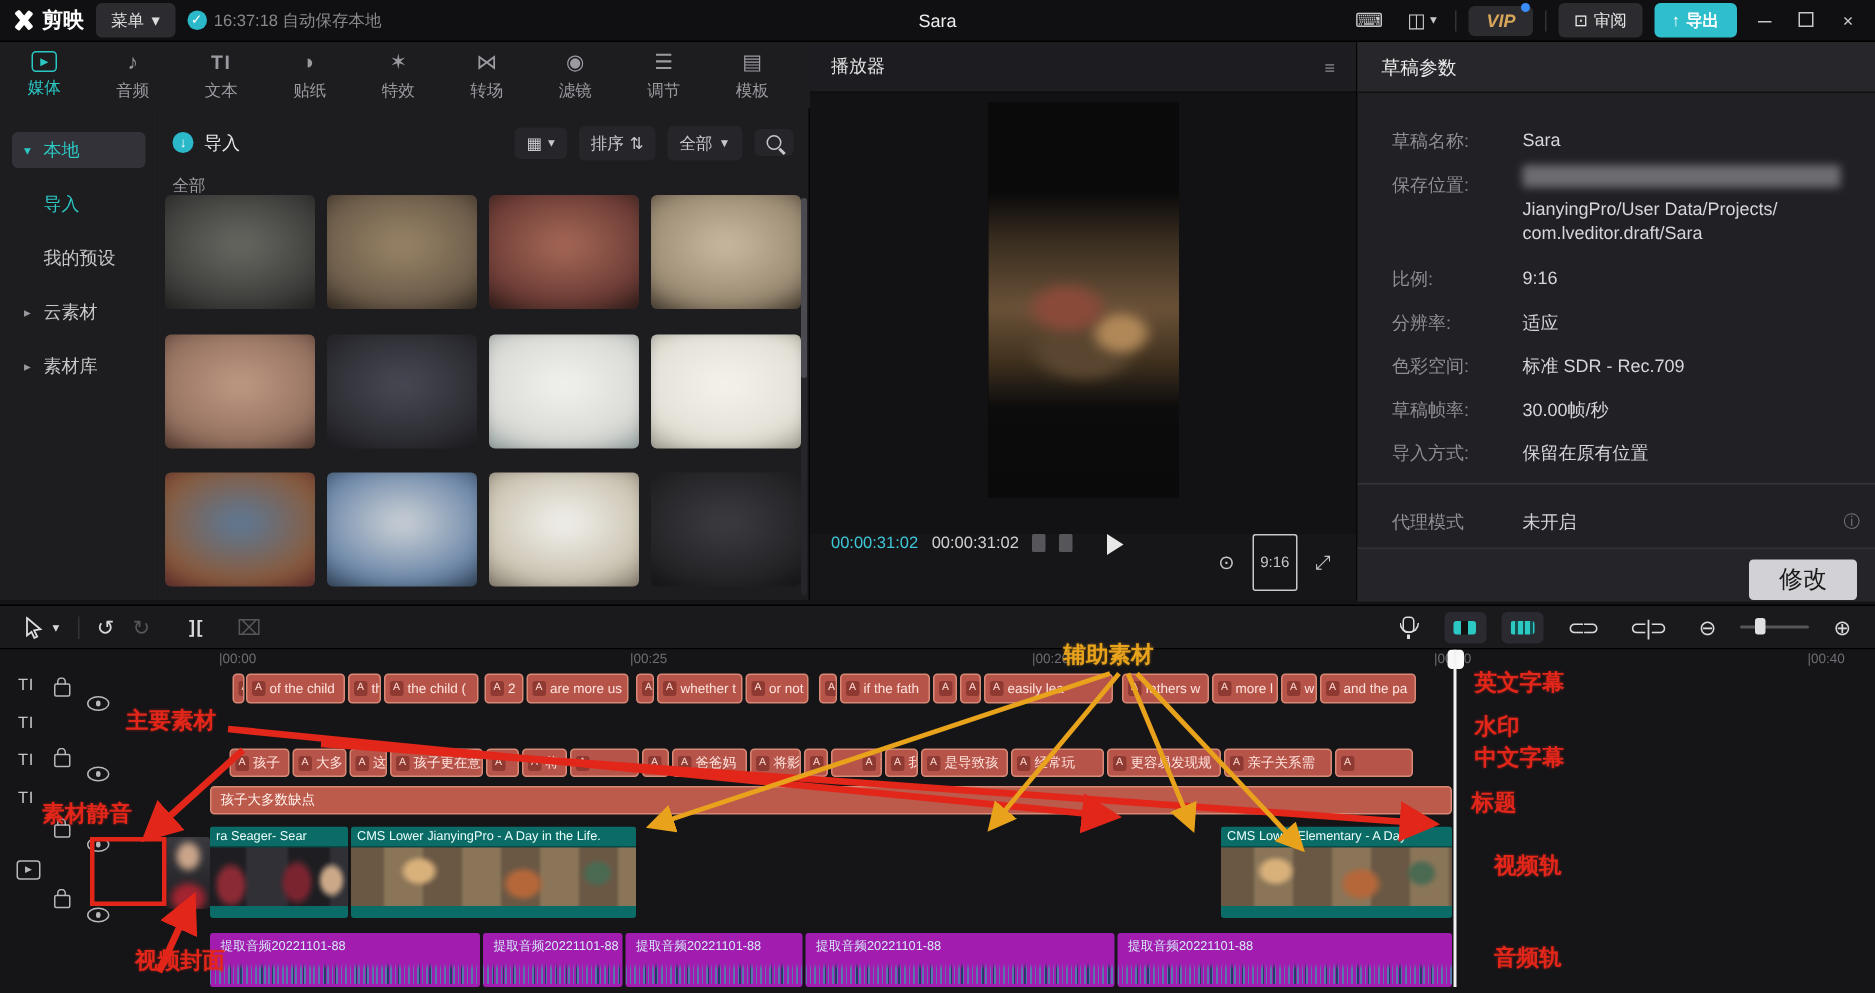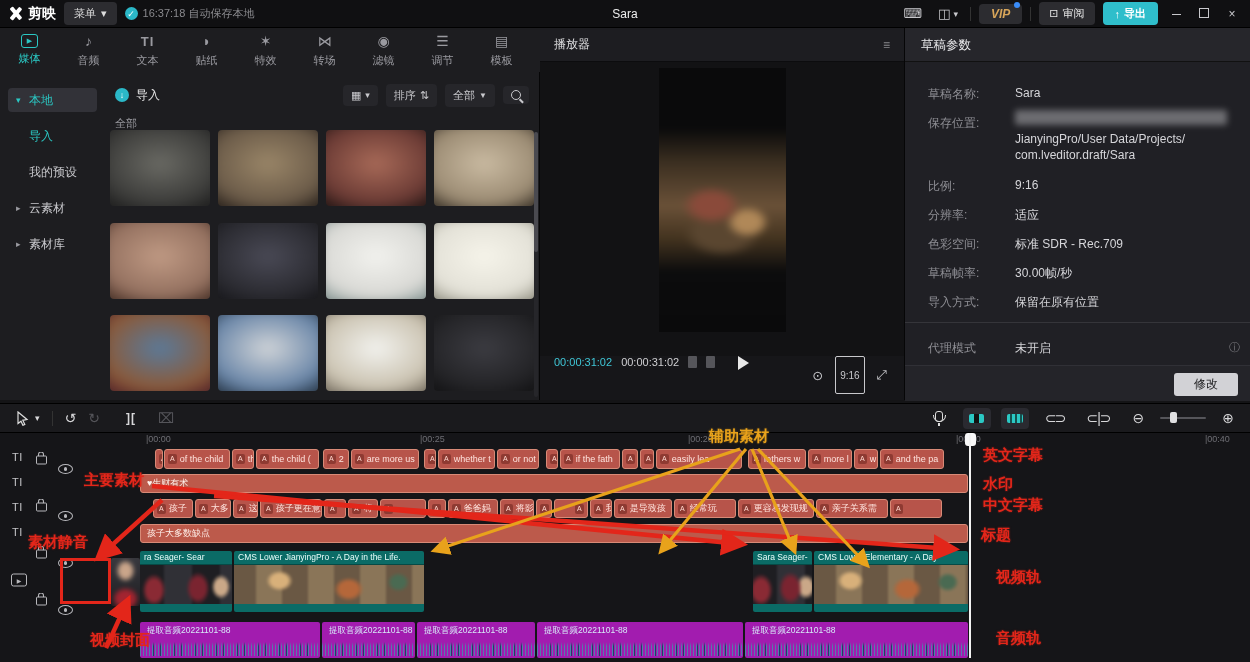--- a/index.html
+++ b/index.html
@@ -84,21 +84,21 @@
   
   .draft{position:absolute;left:905px;top:28px;width:345px;height:372px;background:#202025;box-sizing:border-box;}
   .d-head{position:absolute;left:0;top:0;width:100%;height:34px;line-height:34px;padding-left:16px;box-sizing:border-box;
           font-size:12.5px;color:#ececee;background:#26262b;border-bottom:1px solid #111;}
   .d-label{position:absolute;left:23px;font-size:12px;color:#8e8e94;}
   .d-value{position:absolute;left:110px;font-size:12px;color:#d6d6da;}
   .redact{position:absolute;left:110px;width:212px;height:15px;background:#86868a;border-radius:2px;filter:blur(3px);opacity:.75;}
   .d-div{position:absolute;left:0;width:345px;height:1px;background:#35353a;}
   .d-foot{position:absolute;left:0;top:337px;width:345px;height:35px;background:#242429;border-top:1px solid #303036;}
   .modify-btn{position:absolute;right:12px;top:7px;background:#d2d2d6;color:#1a1a1c;border:none;border-radius:3px;
-              font-size:12px;padding:3px 20px;font-family:inherit;}
+              font-size:16px;padding:3px 20px;font-family:inherit;}
   .info-i{position:absolute;right:10px;font-size:11px;color:#77777c;}
   
   .tltb{position:absolute;left:0;top:403px;width:1250px;height:30px;background:#1a1a1d;border-top:1px solid #000;
         border-bottom:1px solid #000;display:flex;align-items:center;box-sizing:border-box;padding:0 10px;}
   .tl-ic{background:none;border:none;color:#d8d8da;font-size:14px;padding:0 6px;font-family:inherit;display:flex;align-items:center;}
   .tl-ic.dim{color:#55555a;}
   .tl-sep{width:1px;height:15px;background:#333;margin:0 6px;}
   .cursor-svg{display:block;}
   .split-g{font-size:12px;font-weight:bold;letter-spacing:1px;}
   .tl-right{margin-left:auto;display:flex;align-items:center;gap:10px;}
@@ -581,38 +581,30 @@
         <span class="ab">A</span>
         <span>更容易发现规</span>
       </div>
       <div class="blk sub cn" style="left: 816px; width: 72px;">
         <span class="ab">A</span>
         <span>亲子关系需</span>
       </div>
       <div class="blk sub cn" style="left: 890px; width: 52px;">
         <span class="ab">A</span>
       </div>
-      <div class="bar wm" style="left: 140px; width: 828px;">♥生财有术</div>
       <div class="bar ttl" style="left: 140px; width: 828px;">孩子大多数缺点</div>
       <div class="clip sara" style="left: 140px; width: 92px;">
         <div class="chead">ra Seager- Sear</div>
         <div class="cbody">
           <i></i>
         </div>
         <div class="cfoot"></div>
       </div>
       <div class="clip cms" style="left: 234px; width: 190px;">
         <div class="chead">CMS Lower JianyingPro - A Day in the Life.</div>
-        <div class="cbody">
-          <i></i>
-        </div>
-        <div class="cfoot"></div>
-      </div>
-      <div class="clip sara" style="left: 753px; width: 59px;">
-        <div class="chead">Sara Seager-</div>
         <div class="cbody">
           <i></i>
         </div>
         <div class="cfoot"></div>
       </div>
       <div class="clip cms" style="left: 814px; width: 154px;">
         <div class="chead">CMS Lower Elementary - A Day</div>
         <div class="cbody">
           <i></i>
         </div>

